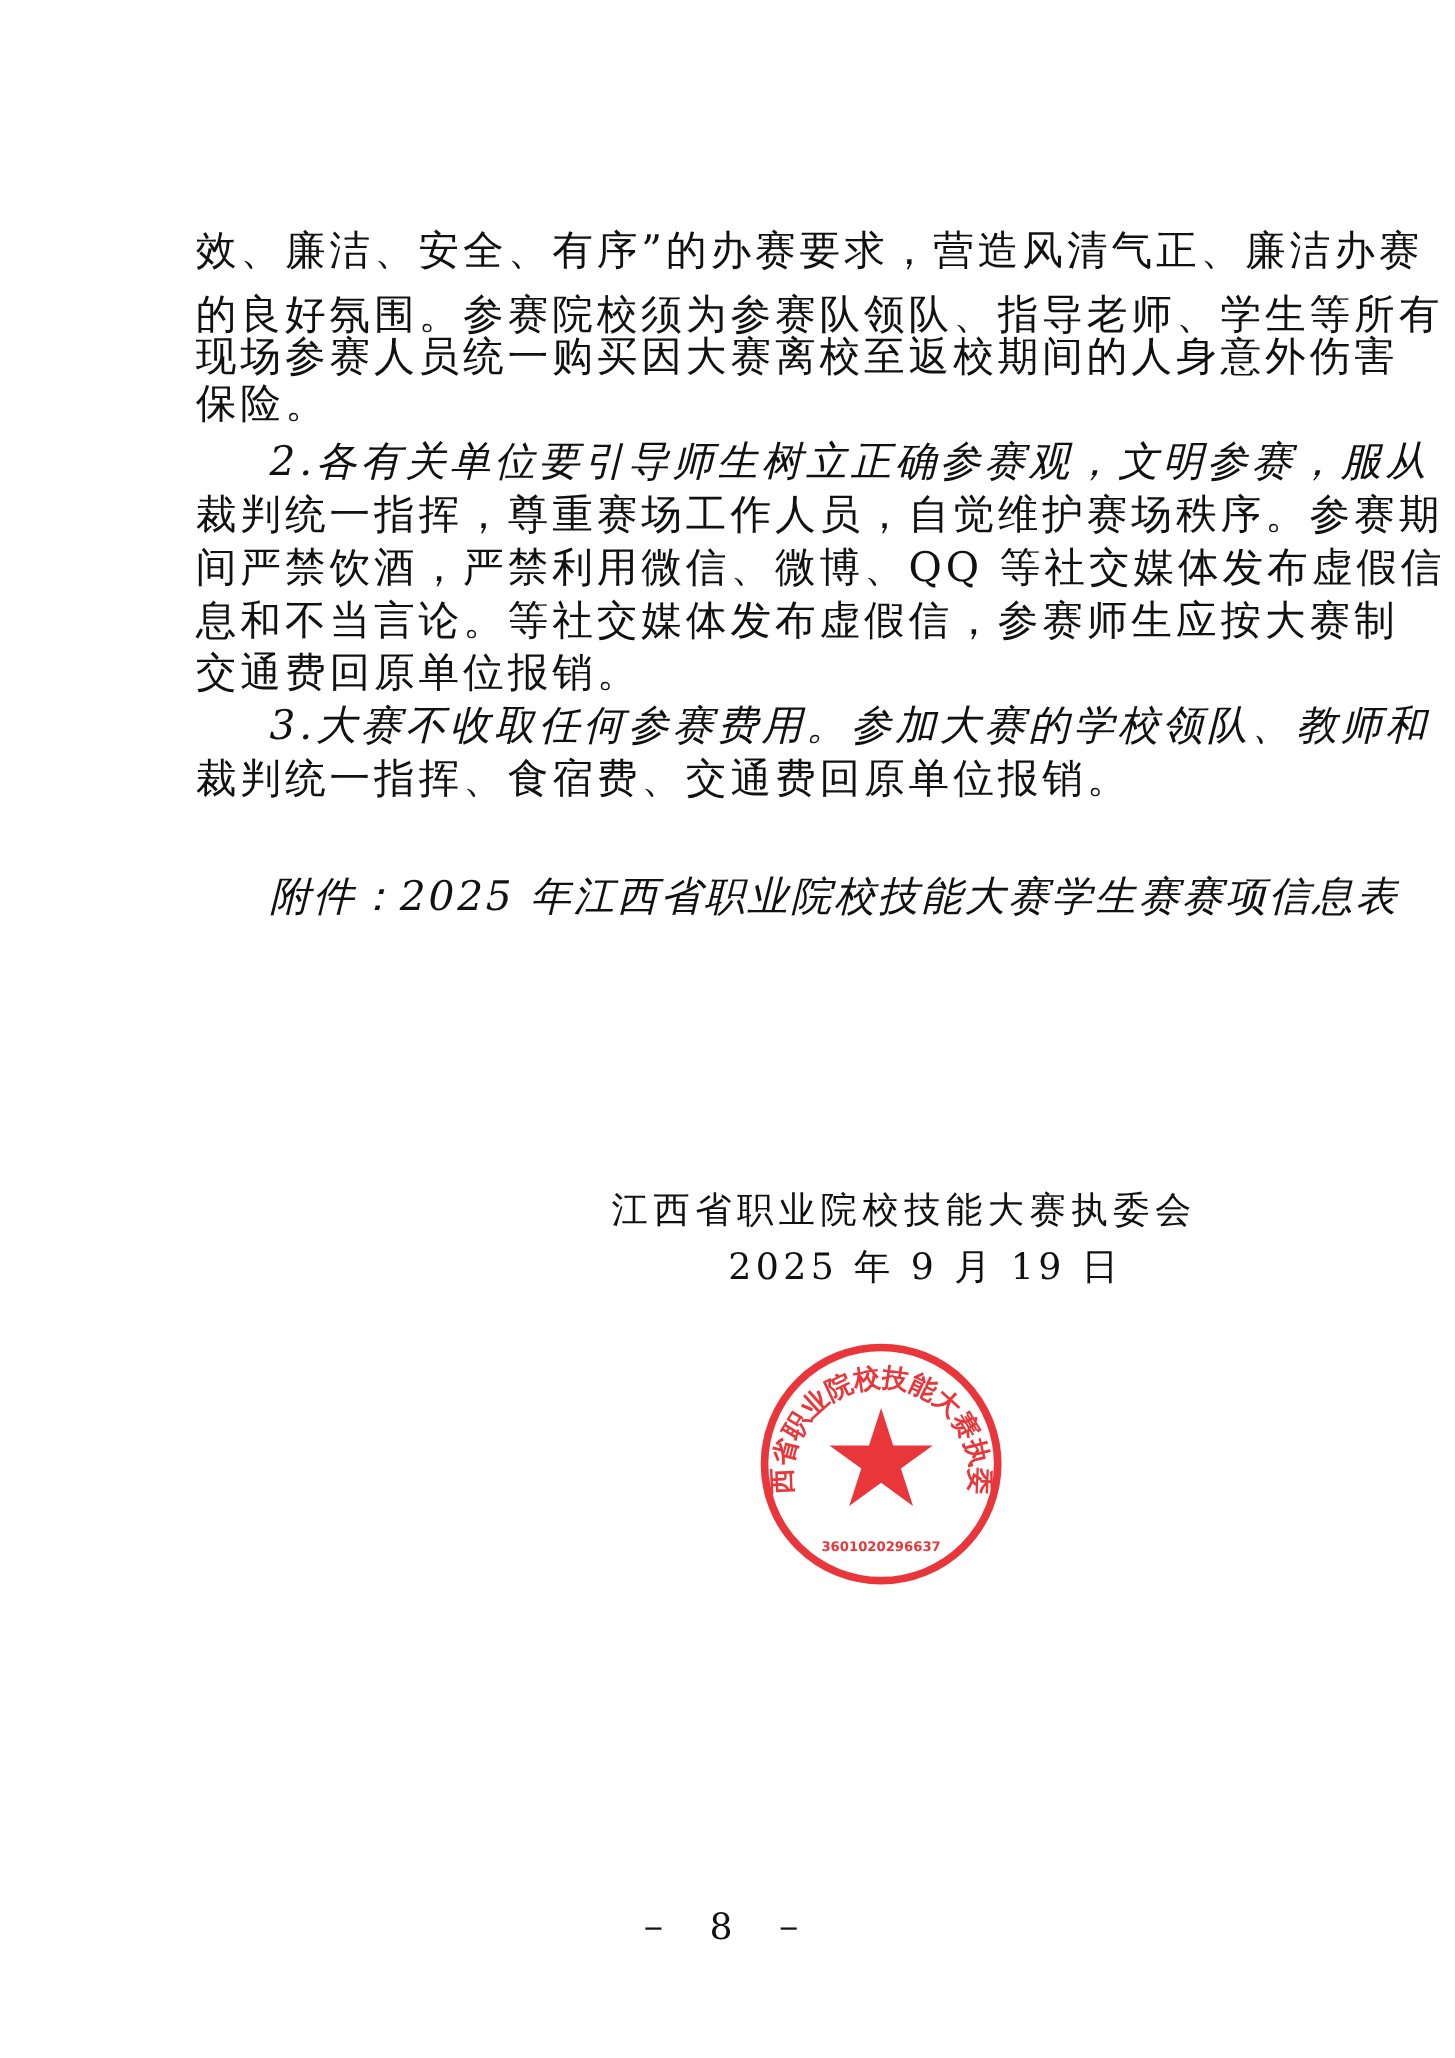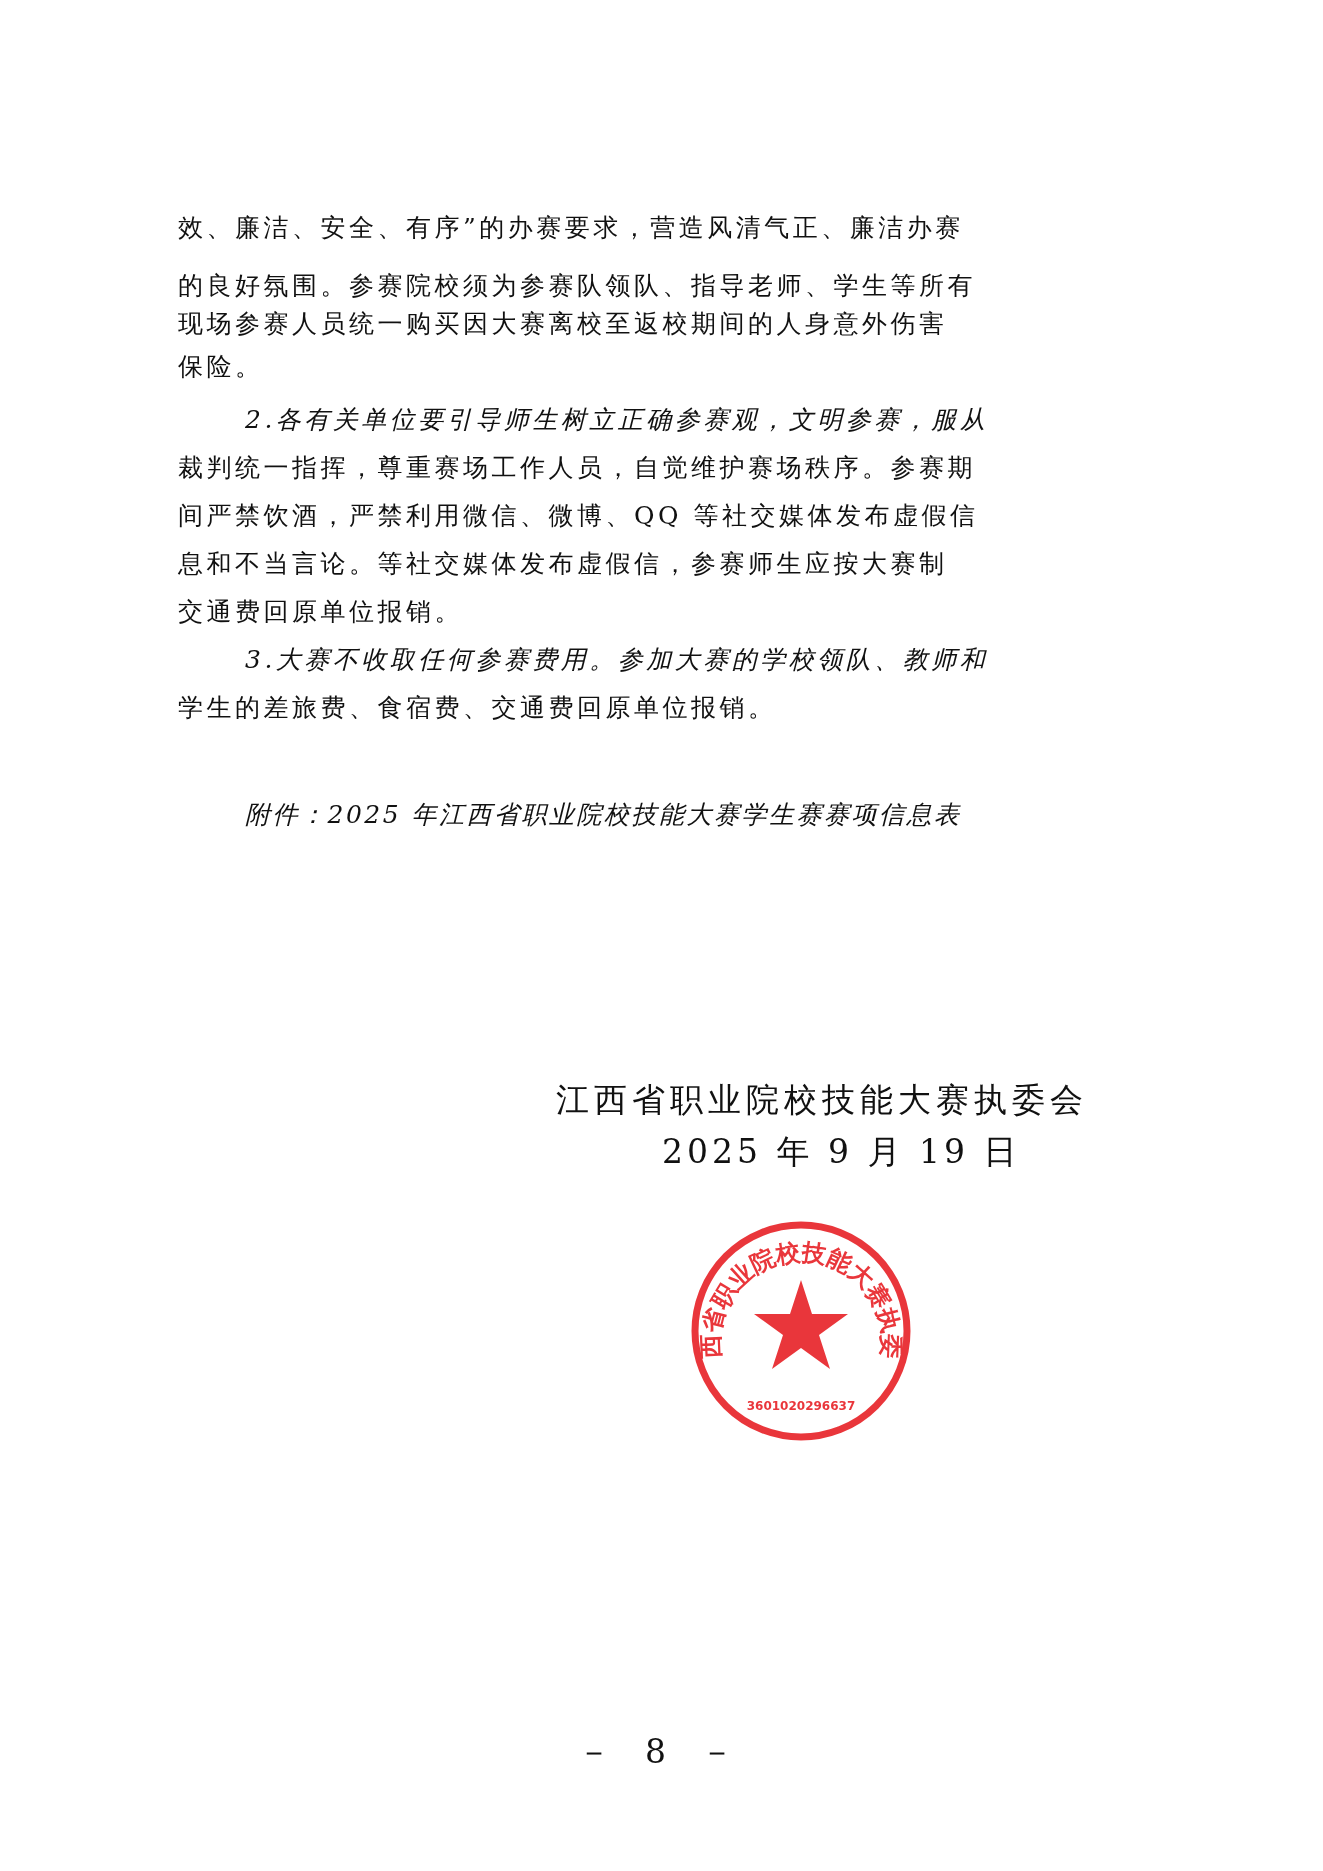--- a/index.html
+++ b/index.html
@@ -1,18 +1,18 @@
 <!DOCTYPE html>
 <html><head>
 <meta charset="utf-8">
 <style>
   html,body{margin:0;padding:0;background:#fff;}
   body{width:1323px;height:1871px;position:relative;overflow:hidden;
        font-family:"DejaVu Serif","Liberation Serif",serif;color:#111;}
-  .line{position:absolute;left:178px;width:990px;font-size:25px;line-height:40px;
+  .line{position:absolute;left:178px;width:990px;font-size:37px;line-height:40px;
         letter-spacing:3.5px;white-space:nowrap;}
   .indent{left:245px;font-style:italic;}
   .sig{position:absolute;font-size:33px;letter-spacing:5px;white-space:nowrap;z-index:2;}
   .stamp{position:absolute;left:688px;top:1218px;width:226px;height:226px;z-index:1;opacity:0.92;}
   .pagenum{position:absolute;left:0;width:1323px;top:1730px;text-align:center;font-size:33px;
            letter-spacing:12px;}
 </style>
 </head>
 <body>
 
@@ -20,21 +20,21 @@
   <div class="line" style="top:208px">效、廉洁、安全、有序”的办赛要求，营造风清气正、廉洁办赛</div>
   <div class="line" style="top:266px">的良好氛围。参赛院校须为参赛队领队、指导老师、学生等所有</div>
   <div class="line" style="top:304px">现场参赛人员统一购买因大赛离校至返校期间的人身意外伤害</div>
   <div class="line" style="top:347px">保险。</div>
   <div class="line indent" style="top:400px">2.各有关单位要引导师生树立正确参赛观，文明参赛，服从</div>
   <div class="line" style="top:448px">裁判统一指挥，尊重赛场工作人员，自觉维护赛场秩序。参赛期</div>
   <div class="line" style="top:496px">间严禁饮酒，严禁利用微信、微博、QQ 等社交媒体发布虚假信</div>
   <div class="line" style="top:544px">息和不当言论。等社交媒体发布虚假信，参赛师生应按大赛制</div>
   <div class="line" style="top:592px">交通费回原单位报销。</div>
   <div class="line indent" style="top:640px">3.大赛不收取任何参赛费用。参加大赛的学校领队、教师和</div>
-  <div class="line" style="top:688px">学生的差旅费、食宿费、交通费回原单位报销。</div>
+  <div class="line" style="top:688px">裁判统一指挥、食宿费、交通费回原单位报销。</div>
   <div class="line indent" style="top:795px;letter-spacing:2.5px">附件：2025 年江西省职业院校技能大赛学生赛赛项信息表</div>
 
   <svg class="stamp" viewBox="0 0 226 226">
     <defs>
       <path id="arc" d="M 35 150 A 82 82 0 1 1 191 150"></path>
     </defs>
     <circle cx="113" cy="113" r="106" fill="none" stroke="#e8262b" stroke-width="7"></circle>
     <polygon fill="#e8262b" points="113,62 124,96 160,96 131,117 142,151 113,130 84,151 95,117 66,96 102,96"></polygon>
     <text font-size="24" fill="#e8262b" font-weight="bold" font-family="DejaVu Sans, sans-serif">
       <textPath href="#arc" startOffset="50%" text-anchor="middle">江西省职业院校技能大赛执委会</textPath>

